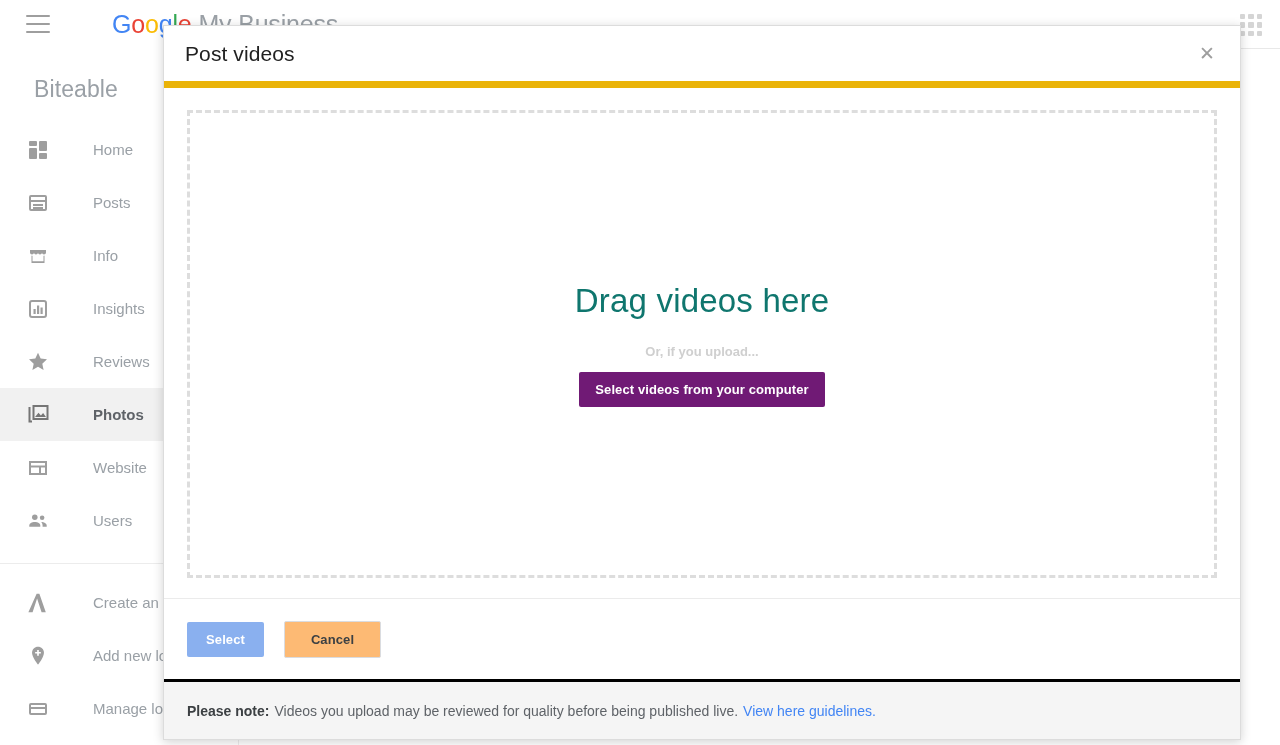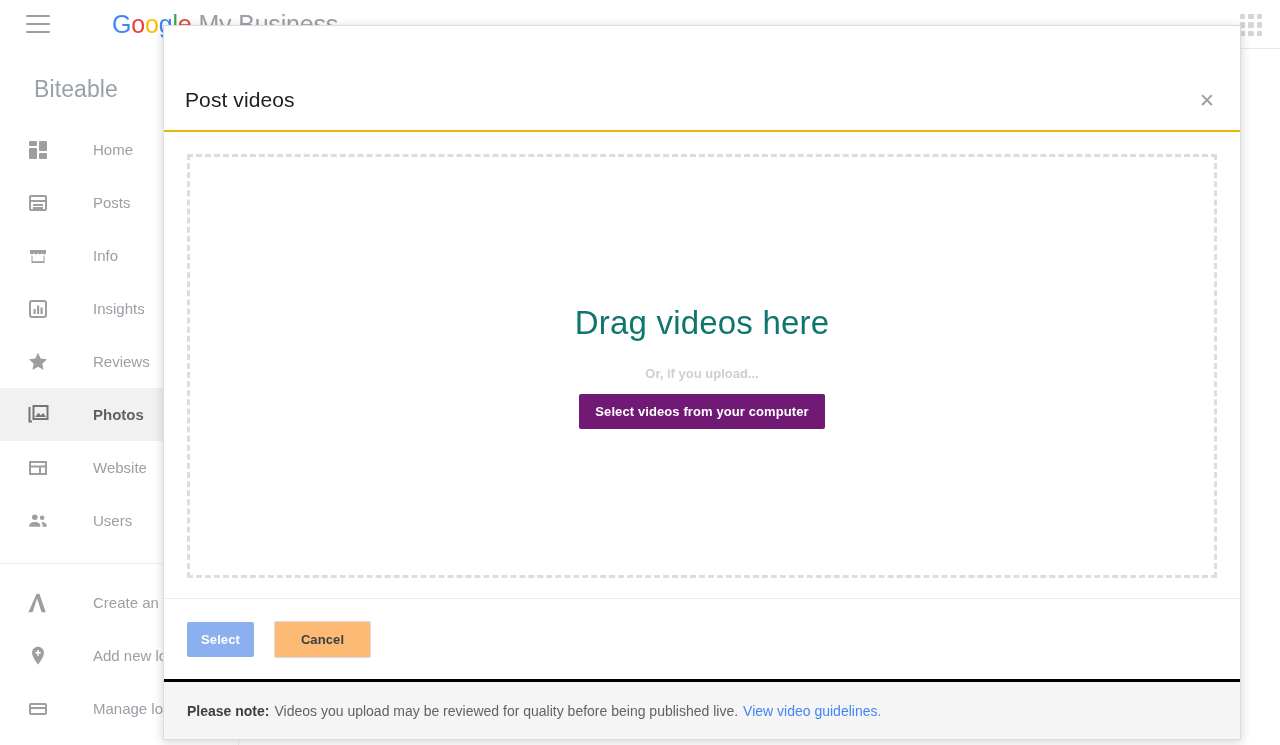--- a/index.html
+++ b/index.html
@@ -157,26 +157,25 @@
     box-shadow: 0 2px 10px rgba(0,0,0,0.18);
     box-sizing: border-box;
     display: flex;
     flex-direction: column;
     z-index: 10;
   }
 
   #modal-header {
     height: 62px;
     flex: 0 0 62px;
-    border-bottom: 2px solid #eab308;
+    border-bottom: 7px solid #eab308;
     display: flex;
     align-items: center;
     padding: 0 20px 0 21px;
     box-sizing: border-box;
-    margin-top: 44px;
   }
   #modal-title {
     font-size: 21px;
     color: #212121;
     flex: 1;
     letter-spacing: 0.1px;
   }
   #close-button {
     width: 26px;
     height: 26px;
@@ -245,21 +244,21 @@
     font-weight: bold;
     border-radius: 2px;
     padding: 10px 0;
     cursor: pointer;
     letter-spacing: 0.1px;
   }
   #select-button {
     background: #8ab0ef;
     color: #ffffff;
     border: none;
-    width: 67px;
+    width: 77px;
     margin-right: 20px;
   }
   #cancel-button {
     background: #fdba74;
     color: #3c4043;
     border: 1px solid #dadce0;
     width: 97px;
   }
 
   #modal-note-bar {
@@ -457,15 +456,15 @@
   </div>
 
   <div id="modal-actions">
     <button id="select-button" class="action-button">Select</button>
     <button id="cancel-button" class="action-button">Cancel</button>
   </div>
 
   <div id="modal-note-bar">
     <span class="note-label">Please note:</span>
     <span class="note-text">Videos you upload may be reviewed for quality before being published live.</span>
-    <a class="note-link">View video guidelines.</a>
+    <a class="note-link">View here guidelines.</a>
   </div>
 </div>
 
 </body></html>

